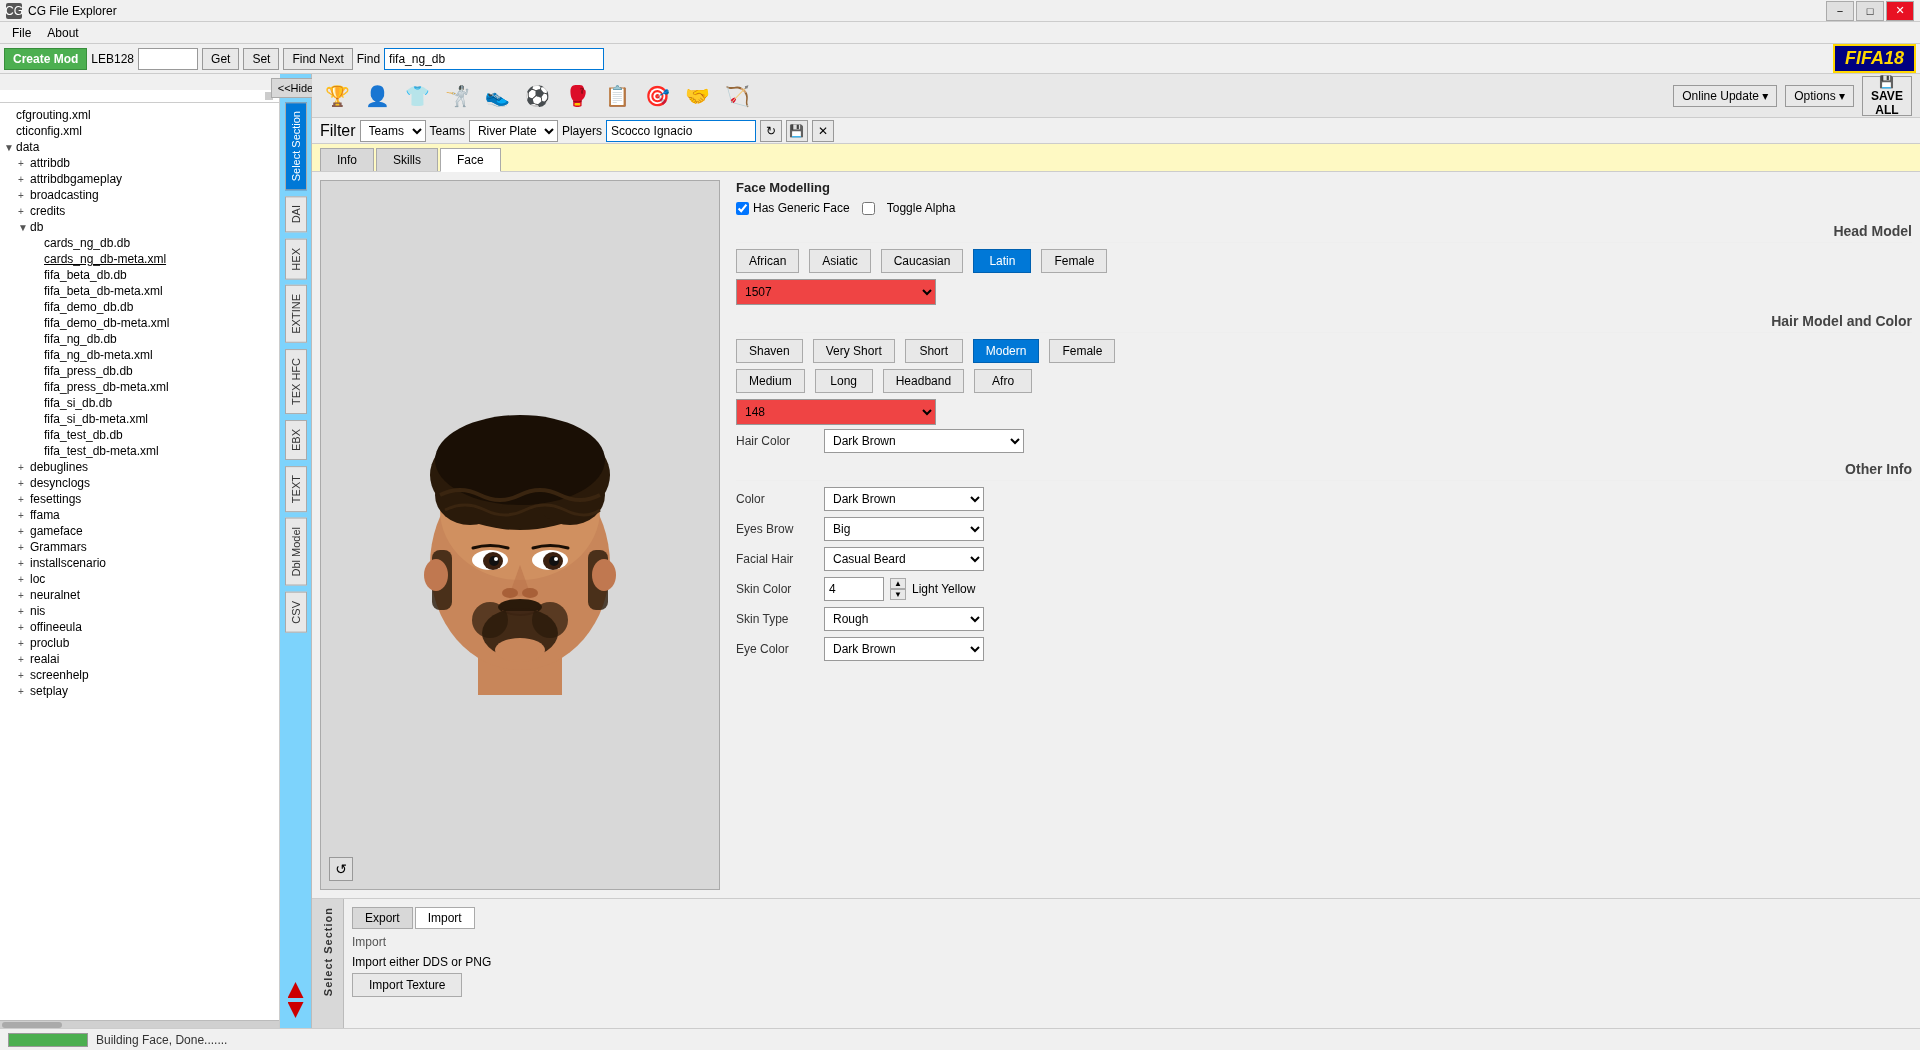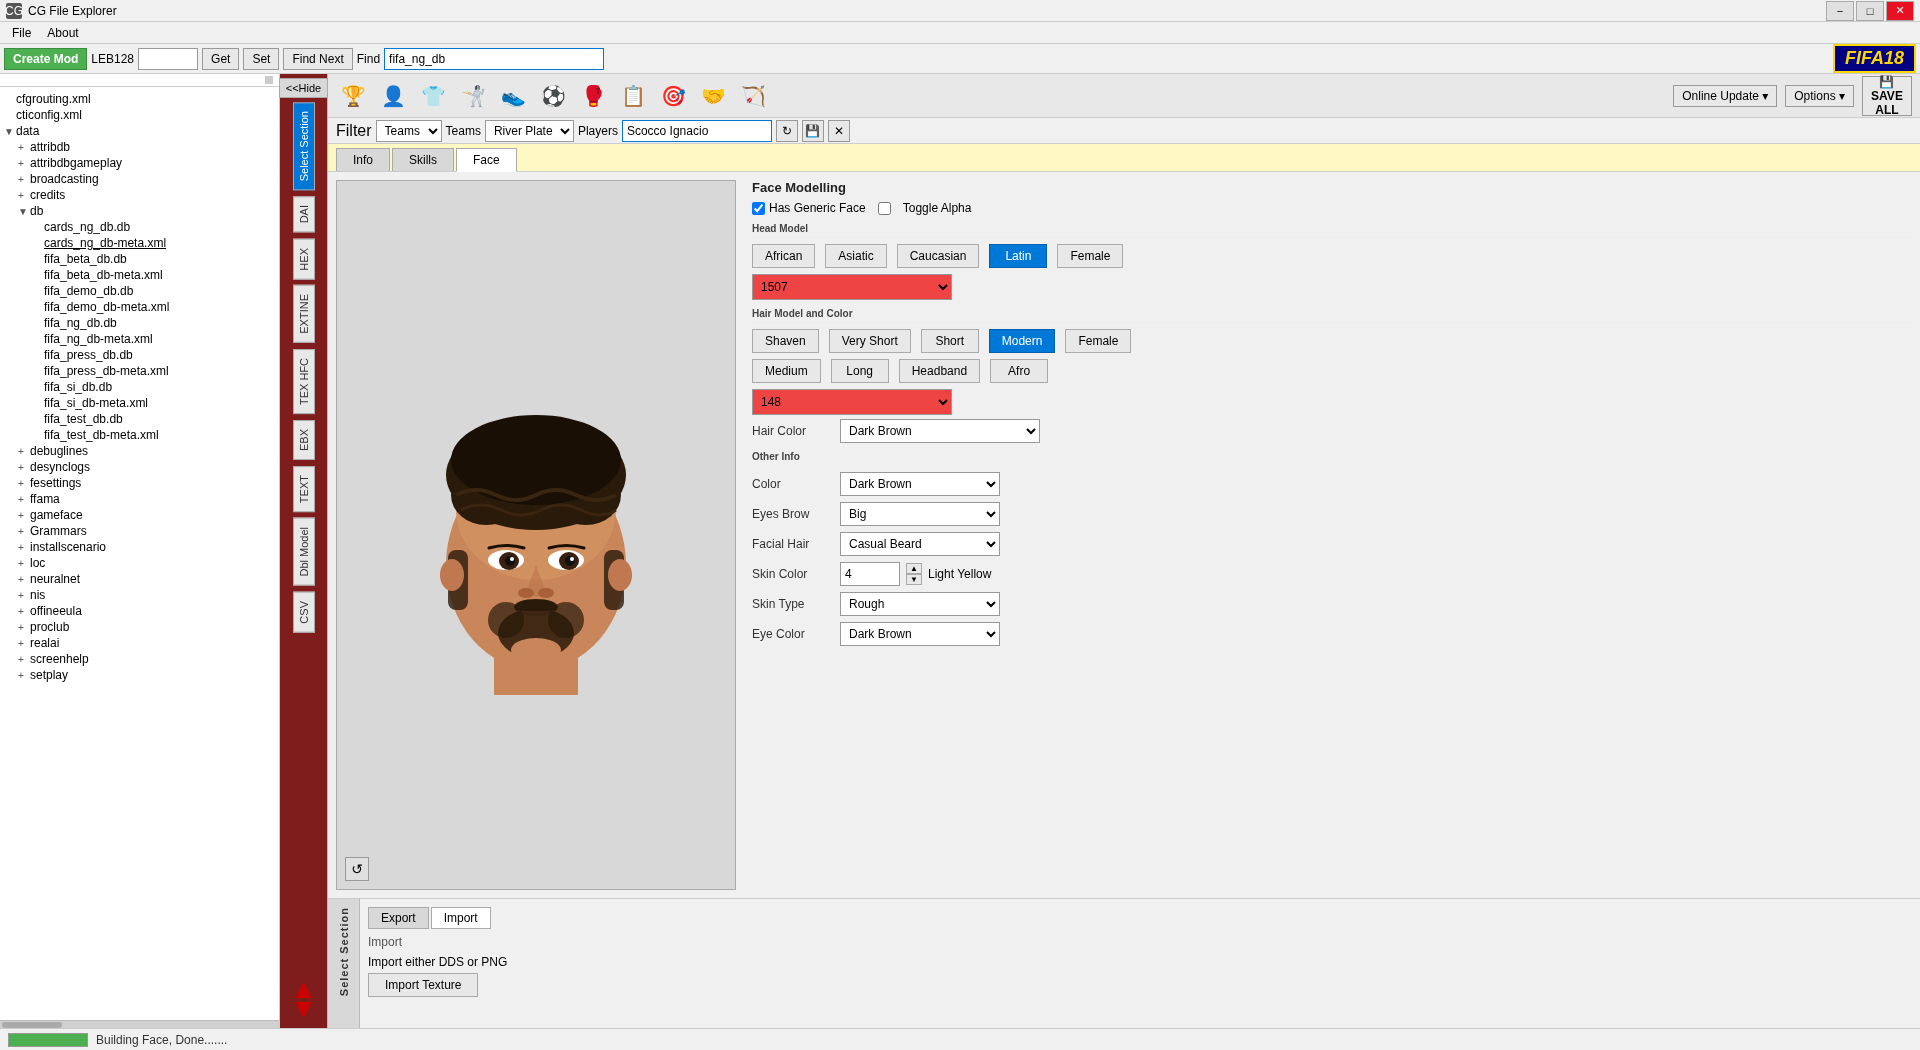--- a/index.html
+++ b/index.html
@@ -88,40 +88,41 @@
     }
 
     
     #left-sidebar {
       width: 280px;
       background: white;
       border-right: 1px solid #ccc;
       display: flex;
       flex-direction: column;
       overflow: hidden;
+      margin-top: 16px;
     }
     #file-tree {
       flex: 1;
       overflow-y: auto;
       padding: 4px 0;
     }
     .tree-item {
       padding: 1px 4px;
       cursor: pointer;
       white-space: nowrap;
       display: flex;
       align-items: center;
       gap: 2px;
     }
     .expand-icon { font-size: 10px; width: 10px; display: inline-block; }
 
     
     #section-panel {
-      width: 48px;
-      background: #7f1d1d;
+      width: 32px;
+      background: #7dd3fc;
       border-right: 1px solid #bbb;
       display: flex;
       flex-direction: column;
       align-items: center;
       padding-top: 4px;
       gap: 2px;
       position: relative;
     }
     .section-tab {
       writing-mode: vertical-lr;
@@ -368,21 +369,21 @@
       align-items: center;
     }
     .dropdown-full select {
       height: 26px;
       border: 1px solid #999;
       background: #ef4444;
       padding: 4px 4px;
       font-size: 12px;
       width: 200px;
     }
-    .subsection-title { font-size: 10px; font-weight: bold; margin-bottom: 6px; color: #444; border-bottom: 1px solid #eee; padding-bottom: 3px; }
+    .subsection-title { font-size: 14px; font-weight: bold; margin-bottom: 6px; color: #444; border-bottom: 1px solid #eee; padding-bottom: 3px; text-align: right; }
 
     .skin-color-row { display: flex; align-items: center; gap: 6px; }
     .spin-btns { display: flex; flex-direction: column; }
     .spin-btn { width: 16px; height: 11px; border: 1px solid #aaa; background: #e8e8e8; cursor: pointer; display: flex; align-items: center; justify-content: center; font-size: 8px; line-height: 1; }
 
     
     #bottom-panel {
       height: 130px;
       background: #f0f0f0;
       border-top: 1px solid #ccc;

